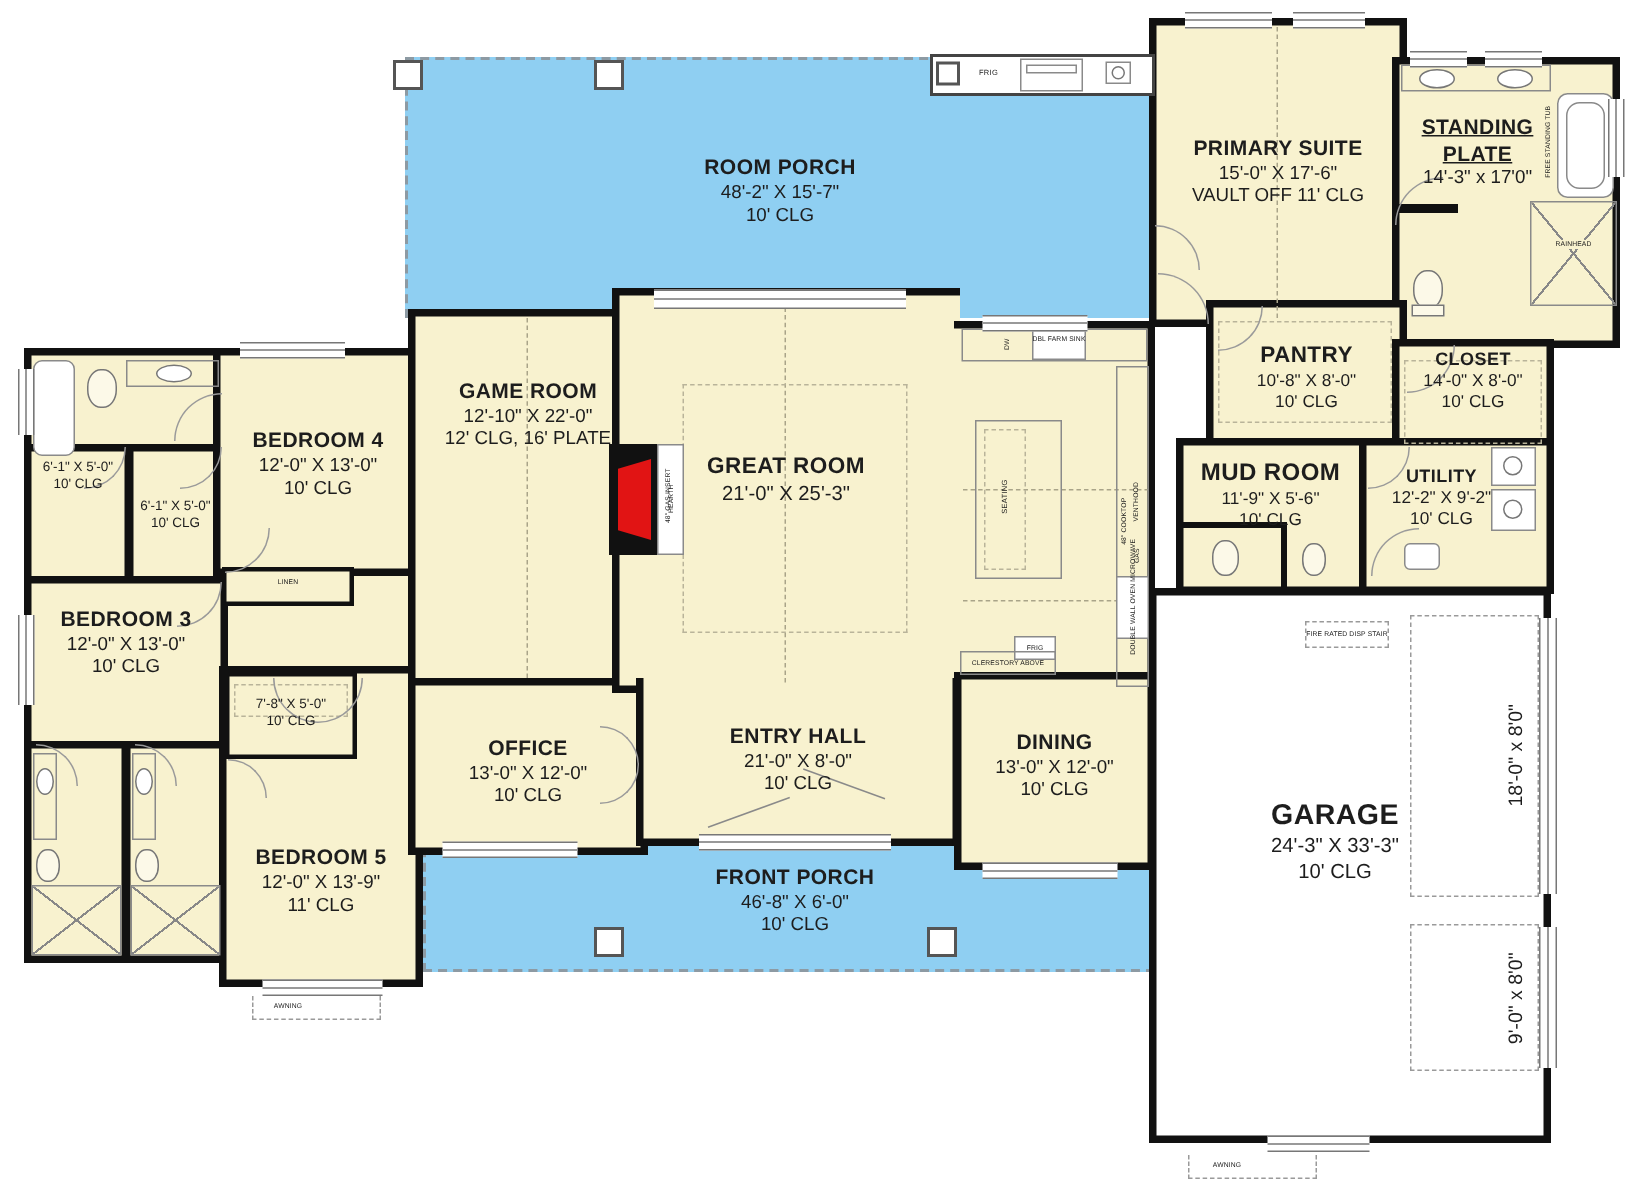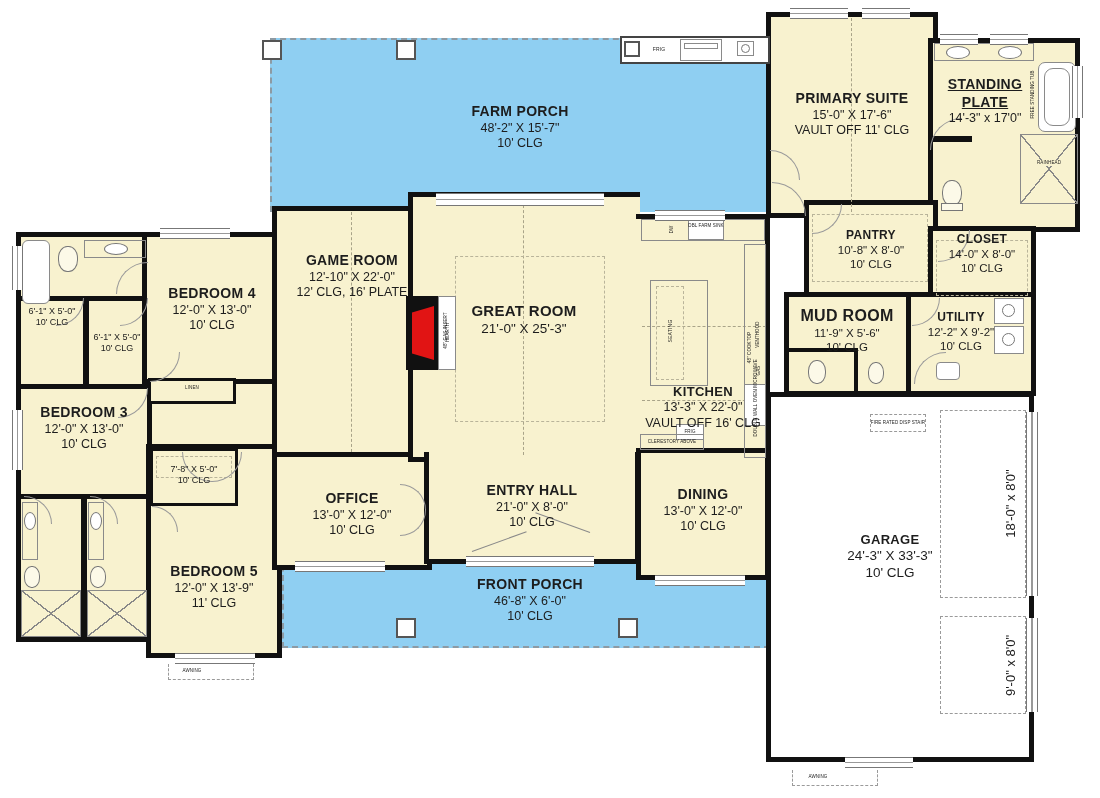--- a/index.html
+++ b/index.html
@@ -211,21 +211,21 @@
   <div class="arc br" style="left:938px;top:230px;width:32px;height:32px;"></div>
   <div class="arc tl" style="left:914px;top:352px;width:32px;height:32px;"></div>
   <div class="arc br" style="left:912px;top:298px;width:28px;height:28px;"></div>
   <div class="arc tr" style="left:770px;top:150px;width:30px;height:30px;"></div>
 
   <div class="leaf" style="left:472px;top:551px;width:58px;transform:rotate(-20deg);transform-origin:left center;"></div>
   <div class="leaf" style="left:532px;top:532px;width:58px;transform:rotate(20deg);transform-origin:right center;"></div>
   <div class="win" style="left:466px;top:556px;width:128px;height:9px;"></div>
 
   <div class="rlabel" style="left:370px;top:103px;width:300px;">
-    <div class="rname">FARM PORCH</div>
+    <div class="rname">ROOM PORCH</div>
     <div class="rdim">48'-2" X 15'-7"</div>
     <div class="rdim">10' CLG</div>
   </div>
 
   <div class="rlabel" style="left:380px;top:576px;width:300px;">
     <div class="rname">FRONT PORCH</div>
     <div class="rdim">46'-8" X 6'-0"</div>
     <div class="rdim">10' CLG</div>
   </div>
 
@@ -233,64 +233,59 @@
     <div class="rname" style="font-size:15px;">GREAT ROOM</div>
     <div class="rdim" style="font-size:13.5px;">21'-0" X 25'-3"</div>
   </div>
 
   <div class="rlabel" style="left:272px;top:252px;width:160px;">
     <div class="rname">GAME ROOM</div>
     <div class="rdim">12'-10" X 22'-0"</div>
     <div class="rdim">12' CLG, 16' PLATE</div>
   </div>
 
-  <div class="rlabel" style="left:630px;top:384px;width:146px;">
-    <div class="rname" style="font-size:13px;">KITCHEN</div>
-    <div class="rdim">13'-3" X 22'-0"</div>
-    <div class="rdim">VAULT OFF 16' CLG</div>
-  </div>
 
   <div class="rlabel" style="left:272px;top:490px;width:160px;">
     <div class="rname">OFFICE</div>
     <div class="rdim">13'-0" X 12'-0"</div>
     <div class="rdim">10' CLG</div>
   </div>
 
   <div class="rlabel" style="left:424px;top:482px;width:216px;">
     <div class="rname">ENTRY HALL</div>
     <div class="rdim">21'-0" X 8'-0"</div>
     <div class="rdim">10' CLG</div>
   </div>
 
   <div class="rlabel" style="left:636px;top:486px;width:134px;">
     <div class="rname">DINING</div>
     <div class="rdim">13'-0" X 12'-0"</div>
     <div class="rdim">10' CLG</div>
   </div>
 
   <div class="rlabel" style="left:766px;top:532px;width:248px;">
-    <div class="rname" style="font-size:13px;">GARAGE</div>
+    <div class="rname" style="font-size:19px;">GARAGE</div>
     <div class="rdim" style="font-size:13.5px;">24'-3" X 33'-3"</div>
     <div class="rdim" style="font-size:13.5px;">10' CLG</div>
   </div>
 
   <div class="rlabel" style="left:766px;top:90px;width:172px;">
     <div class="rname">PRIMARY SUITE</div>
     <div class="rdim">15'-0" X 17'-6"</div>
     <div class="rdim">VAULT OFF 11' CLG</div>
   </div>
 
   <div class="rlabel" style="left:934px;top:76px;width:102px;">
     <div class="rname underl">STANDING</div>
     <div class="rname underl">PLATE</div>
     <div class="rdim">14'-3" x 17'0"</div>
   </div>
 
   <div class="rlabel" style="left:804px;top:228px;width:134px;">
-    <div class="rname" style="font-size:12px;text-align:center;">PANTRY</div>
+    <div class="rname" style="font-size:15px;text-align:center;">PANTRY</div>
     <div class="rdim" style="font-size:11.5px;">10'-8" X 8'-0"</div>
     <div class="rdim" style="font-size:11.5px;">10' CLG</div>
   </div>
 
   <div class="rlabel" style="left:928px;top:232px;width:108px;">
     <div class="rname" style="font-size:12px;">CLOSET</div>
     <div class="rdim" style="font-size:11.5px;">14'-0" X 8'-0"</div>
     <div class="rdim" style="font-size:11.5px;">10' CLG</div>
   </div>
 

